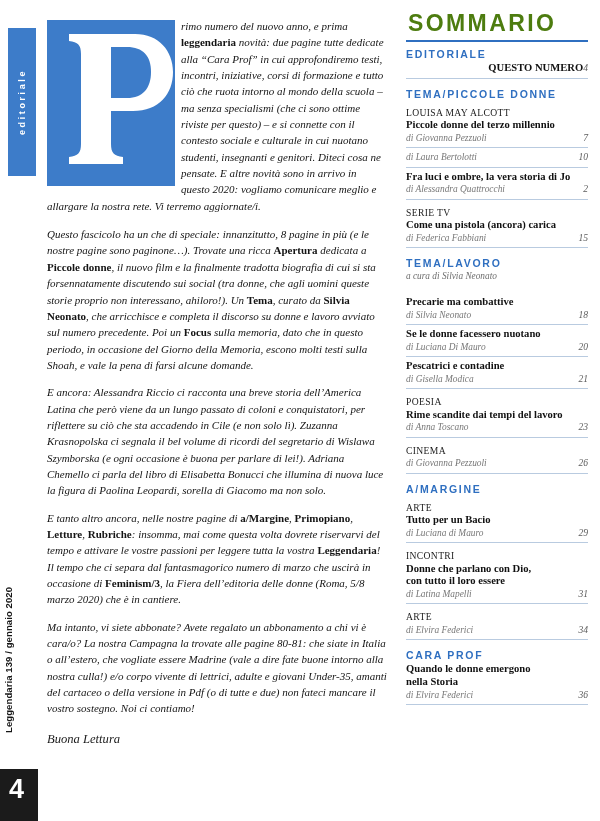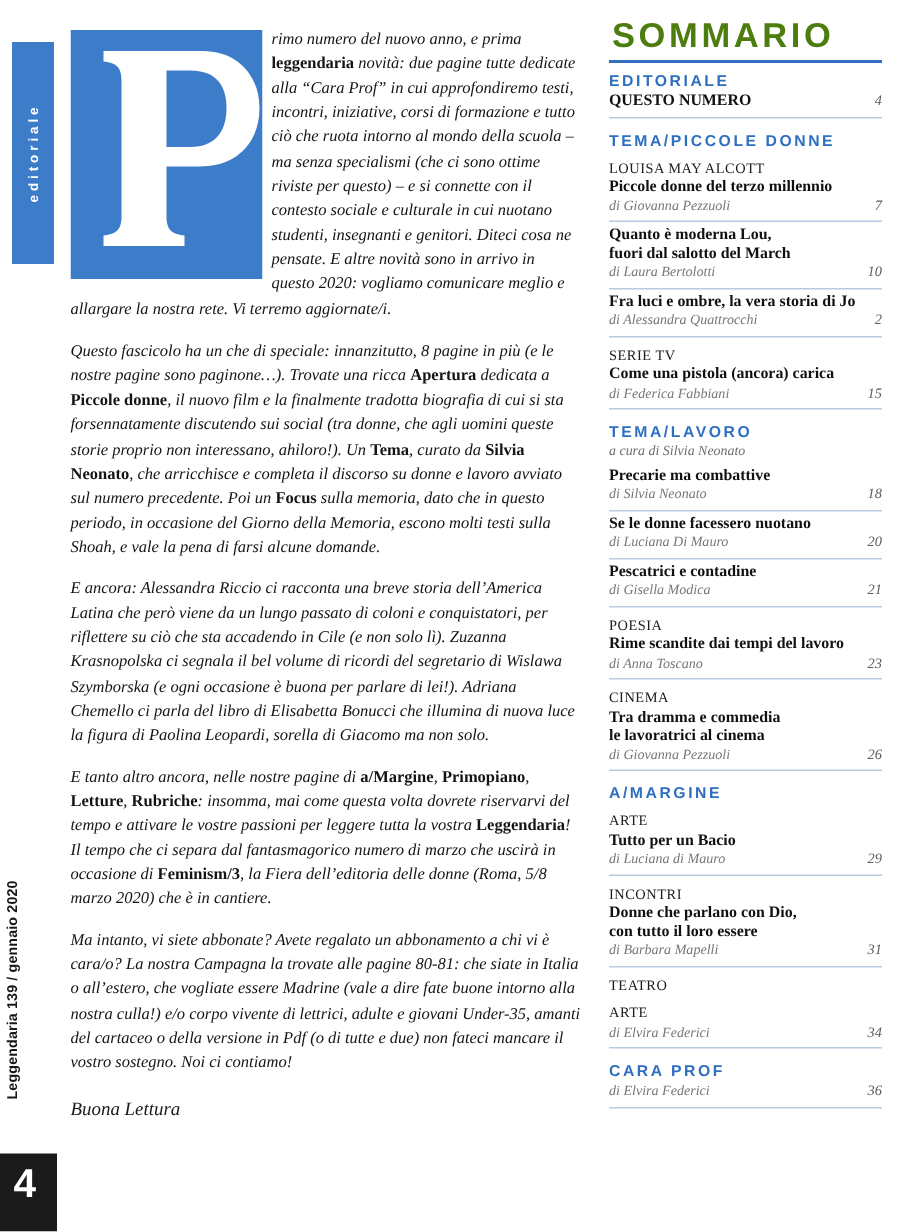--- a/index.html
+++ b/index.html
@@ -149,21 +149,21 @@
     color: #2f6fc0;
     margin: 9px 0 2px 0;
     line-height: 1.15;
   }
   .section-head.first { margin-top: 0; }
   .section-sub {
     font-family: "Liberation Serif", serif;
     font-style: italic;
     font-size: 9.3px;
     color: #6d6d6d;
-    margin: 0 0 4px 0;
+    margin: 0 0 14px 0;
     line-height: 1.2;
   }
   .kicker {
     font-family: "Liberation Serif", serif;
     font-size: 9.6px;
     letter-spacing: 0.35px;
     color: #1c1c1c;
     margin: 7px 0 1px 0;
     line-height: 1.2;
   }
@@ -199,20 +199,21 @@
     font-size: 9.6px;
     color: #5d5d5d;
     line-height: 12.4px;
     flex: 0 0 auto;
   }
   .entry.inline-row .entry-title { flex: 1 1 auto; }
   .row-title-page {
     display: flex;
     justify-content: space-between;
     align-items: baseline;
+    text-align: right;
   }
 </style>
 </head>
 <body>
 
 <div id="spine">
   <div id="spine-tab">
     <span class="vlabel">editoriale</span>
   </div>
   <div id="issue-line">
@@ -256,21 +257,20 @@
       <div class="section-head">TEMA/PICCOLE DONNE</div>
       <div class="kicker">LOUISA MAY ALCOTT</div>
       <div class="entry">
         <div class="entry-title">Piccole donne del terzo millennio</div>
         <div class="entry-foot">
           <div class="entry-author">di Giovanna Pezzuoli</div>
           <div class="entry-page">7</div>
         </div>
       </div>
       <div class="entry">
-        <div class="entry-title">Quanto è moderna Lou,<br>fuori dal salotto del March</div>
         <div class="entry-foot">
           <div class="entry-author">di Laura Bertolotti</div>
           <div class="entry-page">10</div>
         </div>
       </div>
       <div class="entry">
         <div class="entry-title">Fra luci e ombre, la vera storia di Jo</div>
         <div class="entry-foot">
           <div class="entry-author">di Alessandra Quattrocchi</div>
           <div class="entry-page">2</div>
@@ -310,52 +310,51 @@
       <div class="kicker">POESIA</div>
       <div class="entry">
         <div class="entry-title">Rime scandite dai tempi del lavoro</div>
         <div class="entry-foot">
           <div class="entry-author">di Anna Toscano</div>
           <div class="entry-page">23</div>
         </div>
       </div>
       <div class="kicker">CINEMA</div>
       <div class="entry">
-        <div class="entry-title">Tra dramma e commedia<br>le lavoratrici al cinema</div>
         <div class="entry-foot">
           <div class="entry-author">di Giovanna Pezzuoli</div>
           <div class="entry-page">26</div>
         </div>
       </div>
       <div class="section-head">A/MARGINE</div>
       <div class="kicker">ARTE</div>
       <div class="entry">
         <div class="entry-title">Tutto per un Bacio</div>
         <div class="entry-foot">
           <div class="entry-author">di Luciana di Mauro</div>
           <div class="entry-page">29</div>
         </div>
       </div>
       <div class="kicker">INCONTRI</div>
       <div class="entry">
         <div class="entry-title">Donne che parlano con Dio,<br>con tutto il loro essere</div>
         <div class="entry-foot">
-          <div class="entry-author">di Barbara Mapelli</div>
+          <div class="entry-author">di Latina Mapelli</div>
           <div class="entry-page">31</div>
         </div>
       </div>
-      <div class="kicker">TEATRO</div>
       <div class="kicker">ARTE</div>
       <div class="entry">
         <div class="entry-foot">
           <div class="entry-author">di Elvira Federici</div>
           <div class="entry-page">34</div>
         </div>
       </div>
       <div class="section-head">CARA PROF</div>
       <div class="entry">
+        <div class="entry-title">Quando le donne emergono<br>nella Storia</div>
         <div class="entry-foot">
           <div class="entry-author">di Elvira Federici</div>
           <div class="entry-page">36</div>
         </div>
       </div>
     </div>
 </div>
 
 </body></html>

